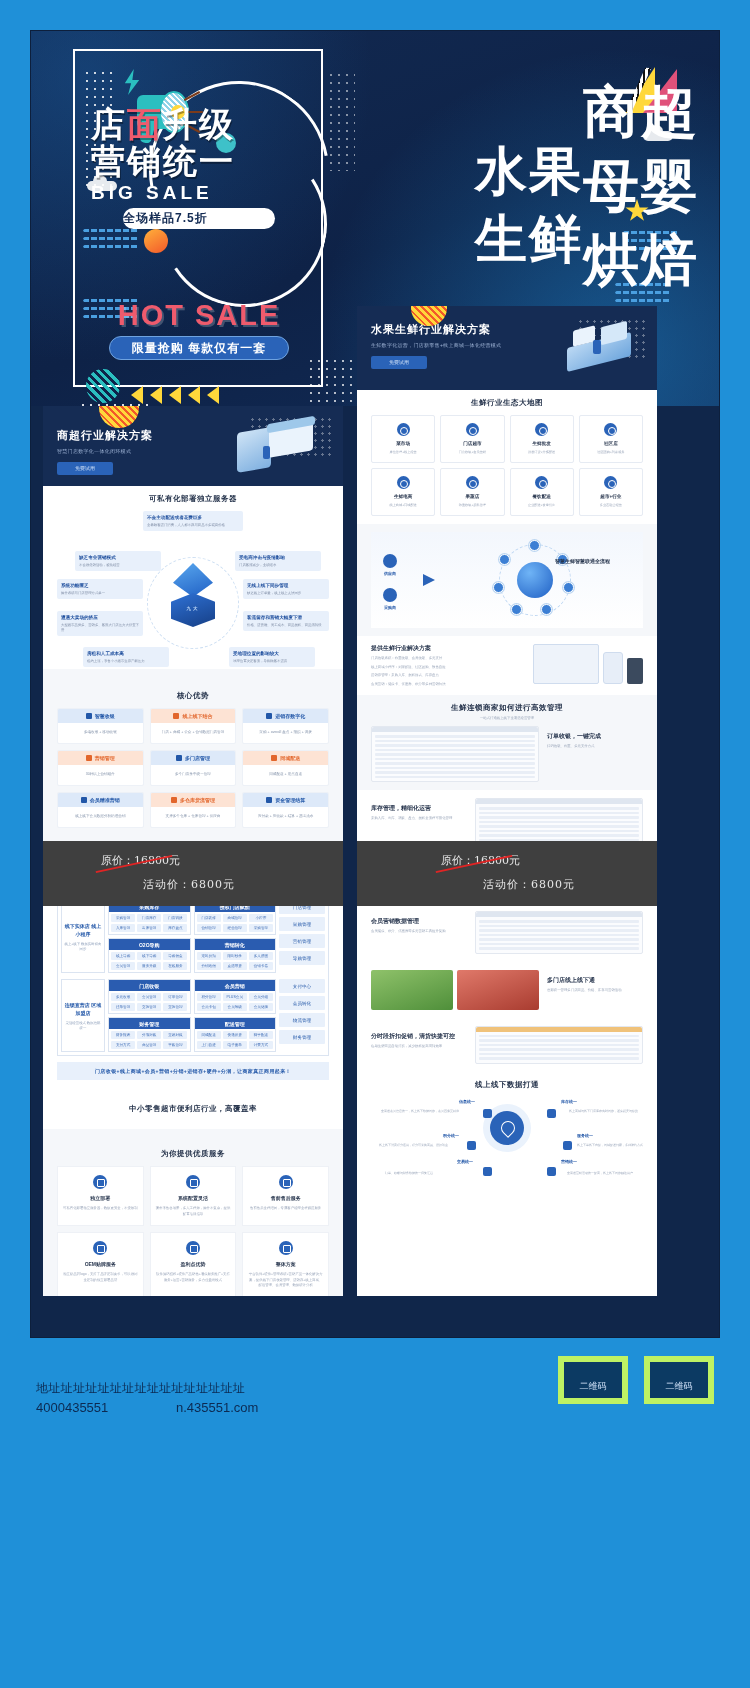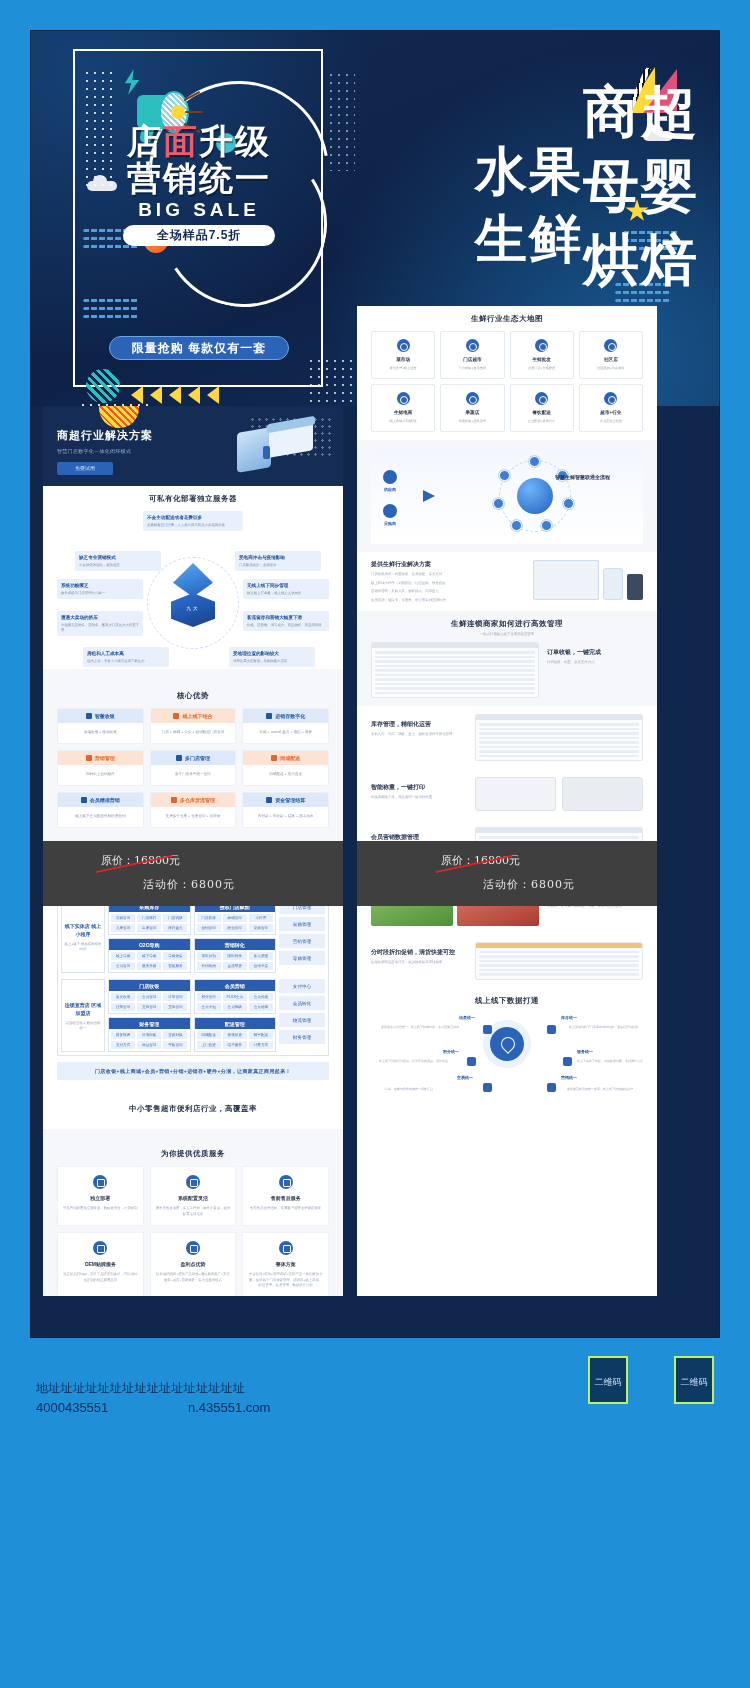--- a/index.html
+++ b/index.html
@@ -89,21 +89,21 @@
   .w-left1 { left:52px; top:198px; }
   .w-left2 { left:52px; top:268px; }
   .w-right1 { right:42px; top:200px; }
   .w-right2 { right:50px; top:252px; }
 
   .cloud { position:absolute; width:30px;height:10px;background:#fff;border-radius:10px; opacity:.9;}
   .cloud:before{content:"";position:absolute;left:6px;top:-6px;width:14px;height:12px;background:#fff;border-radius:50%;}
   .cl1{ left:56px; top:150px;}
   .cl2{ right:48px; top:100px;}
 
-  .main-title { position:absolute; left:60px; top:92px; width:216px; text-align:center; }
+  .main-title { position:absolute; left:60px; top:75px; width:216px; text-align:left; }
   .mt-l1 { font-size:34px; font-weight:bold; color:#fff; letter-spacing:2px; line-height:36px;
            font-family:"DejaVu Sans","Liberation Sans",sans-serif; text-shadow:1px 2px 0 rgba(0,0,0,.35); }
   .mt-l1 em { font-style:normal; color:#ef5b6d; }
   .mt-l2 { font-size:34px; font-weight:bold; color:#fff; letter-spacing:2px; line-height:38px;
            font-family:"DejaVu Sans","Liberation Sans",sans-serif; text-shadow:1px 2px 0 rgba(0,0,0,.35); }
   .mt-big { margin-top:2px; font-size:19px; font-weight:bold; color:#fff; letter-spacing:4px;
             font-family:"Liberation Sans",sans-serif; }
   .ribbon { margin:4px auto 0; width:152px; height:21px; background:#fff; border-radius:11px;
             color:#122a52; font-size:12px; font-weight:bold; line-height:21px; letter-spacing:1px; }
 
@@ -241,22 +241,22 @@
   .pb-right { left:326px; top:1265px; width:300px; height:65px; }
   .price-old { position:absolute; left:58px; top:12px; font-size:11px; color:#e8e8e8; font-family:"DejaVu Serif","Liberation Serif",serif; }
   .price-strike { position:absolute; left:52px; top:22px; width:78px; height:2px; background:#e02424; transform:rotate(-12deg); }
   .price-new { position:absolute; left:100px; top:36px; font-size:11px; color:#e8e8e8; font-family:"DejaVu Serif","Liberation Serif",serif; letter-spacing:1px;}
 
   
   .footer { position:absolute; left:0; top:1340px; width:750px; height:140px; }
   .f-company { position:absolute; left:36px; top:14px; font-size:17px; font-weight:bold; color:#0c2a52; letter-spacing:.5px; }
   .f-addr { position:absolute; left:36px; top:40px; font-size:12px; color:#0c2a52; letter-spacing:.3px;font-family:Liberation Serif, serif; }
   .f-phone { position:absolute; left:36px; top:60px; font-size:13px; color:#0c2a52; }
-  .f-site { position:absolute; left:188px; top:60px; font-size:13px; color:#0c2a52; }
-  .qr { position:absolute; top:16px; width:40px; height:48px; background:#0c3a63; border:2px solid #bef264;
+  .f-site { position:absolute; left:176px; top:60px; font-size:13px; color:#0c2a52; }
+  .qr { position:absolute; top:16px; width:70px; height:48px; background:#0c3a63; border:6px solid #bef264;
         color:#cfe0f7; font-size:9px; text-align:center; line-height:48px;margin-left:8px; }
   .qr1 { right:122px; }
   .qr2 { right:36px; }
 </style>
 </head>
 <body>
 
 <div class="page">
 
   <div class="poster-frame">
@@ -318,20 +318,21 @@
 
       <div class="main-title">
         <div class="mt-l1">
           <span>店</span><em>面</em><span>升级</span>
         </div>
         <div class="mt-l2">营销统一</div>
         <div class="mt-big">BIG SALE</div>
         <div class="ribbon">全场样品7.5折</div>
       </div>
 
+      <div class="hot-sale">HOT SALE</div>
       <div class="limit-pill">限量抢购  每款仅有一套</div>
 
       <div class="hatch-circle"></div>
       <div class="arrows">
           <i></i>
           <i></i>
           <i></i>
           <i></i>
           <i></i>
         </div>
@@ -355,20 +356,35 @@
         <div class="vcol c4">
           <span>超</span>
           <span>婴</span>
           <span>焙</span>
         </div>
       </div>
 
     </div>
 
     <div class="col col-right">
+      <div class="col-head" style="height:84px; padding:16px 14px;">
+        <div class="dots-sm"></div>
+          <div class="ball"></div>
+        <div class="ch-title">水果生鲜行业解决方案</div>
+        <div class="ch-sub">生鲜数字化运营，门店新零售+线上商城一体化经营模式</div>
+        <div class="ch-btn">免费试用</div>
+        <div class="iso" style="right:14px; top:18px;">
+          <div style="position:relative;width:90px;height:52px;">
+            <div style="position:absolute;left:14px;top:16px;width:64px;height:24px;background:linear-gradient(160deg,#bcd9f4,#6ea6dd);transform:skewY(-14deg);border-radius:3px;"></div>
+            <div style="position:absolute;left:20px;top:4px;width:22px;height:16px;background:#eaf3fc;transform:skewY(-14deg);border-radius:2px;"></div>
+            <div style="position:absolute;left:48px;top:0px;width:26px;height:18px;background:#d5e8f9;transform:skewY(-14deg);border-radius:2px;"></div>
+            <div style="position:absolute;left:40px;top:16px;width:8px;height:14px;background:#2a63b8;border-radius:2px;"></div>
+          </div>
+        </div>
+      </div>
 
       <div class="sec">
         <div class="sec-title">生鲜行业生态大地图</div>
         <div class="r-grid4">
           <div class="r-card">
             <div class="r-ic"></div>
             <div class="r-t">菜市场</div>
             <div class="r-d">摊位管理+线上经营</div>
           </div>
           <div class="r-card">

